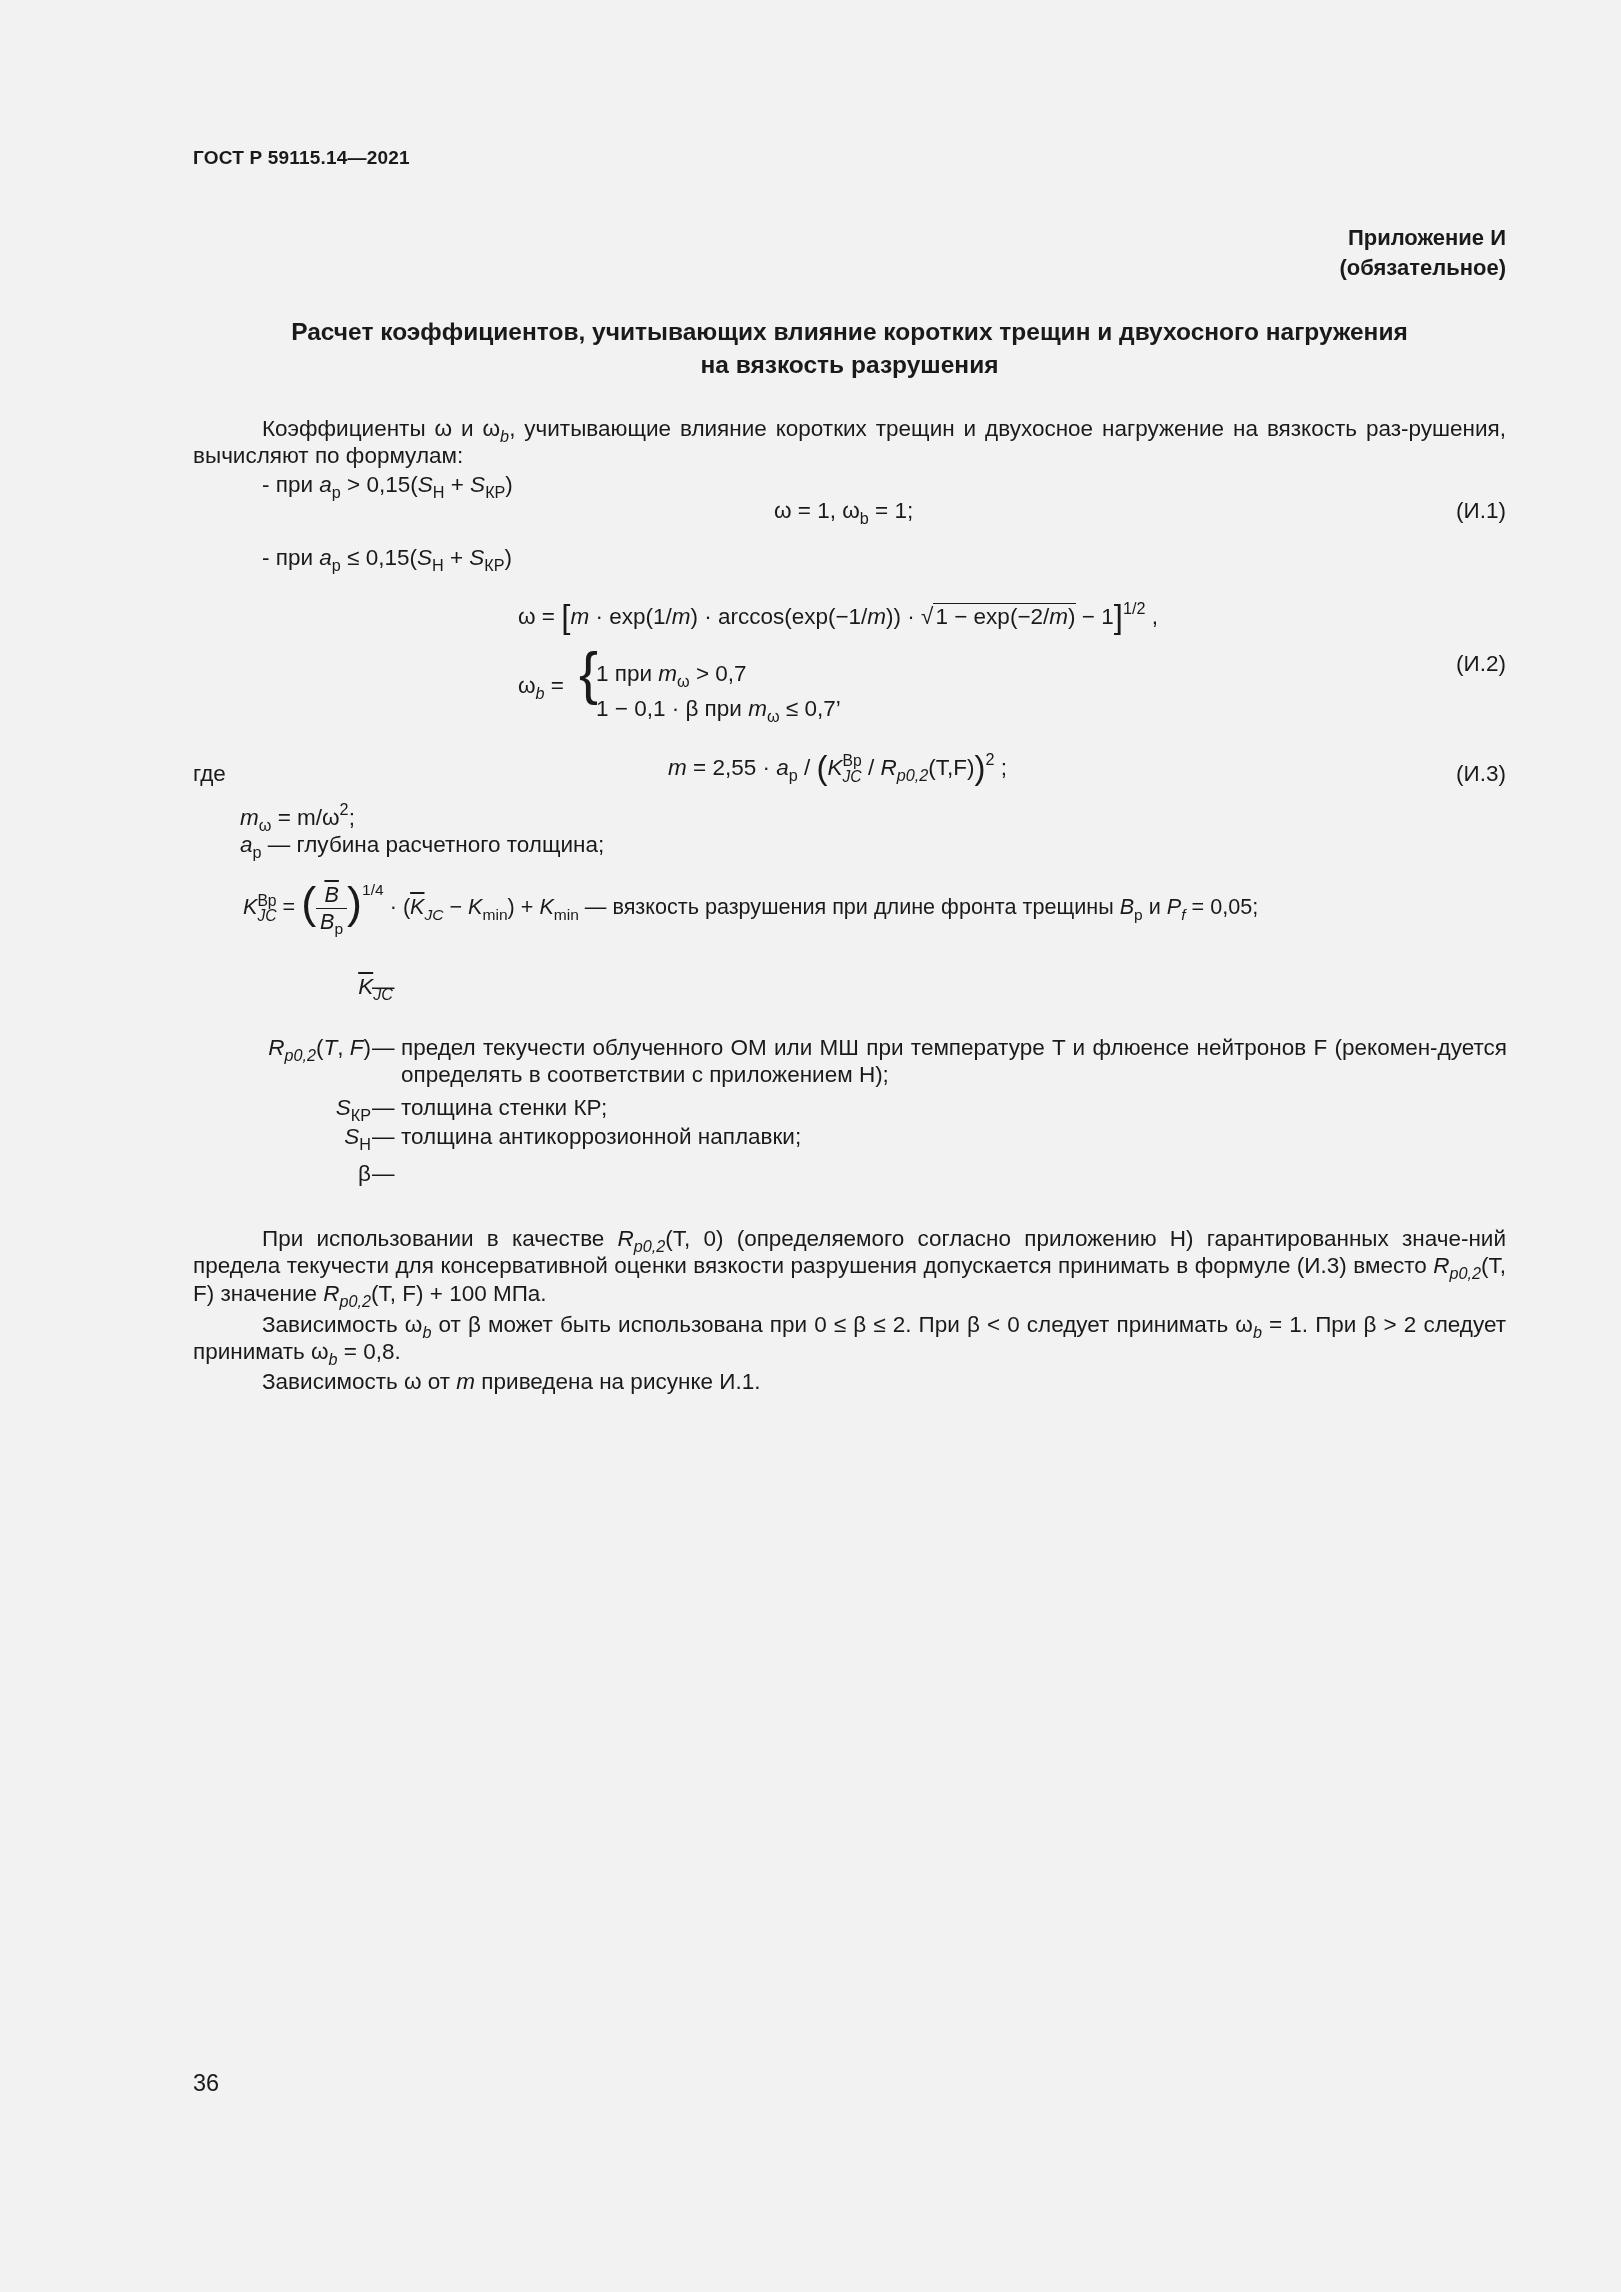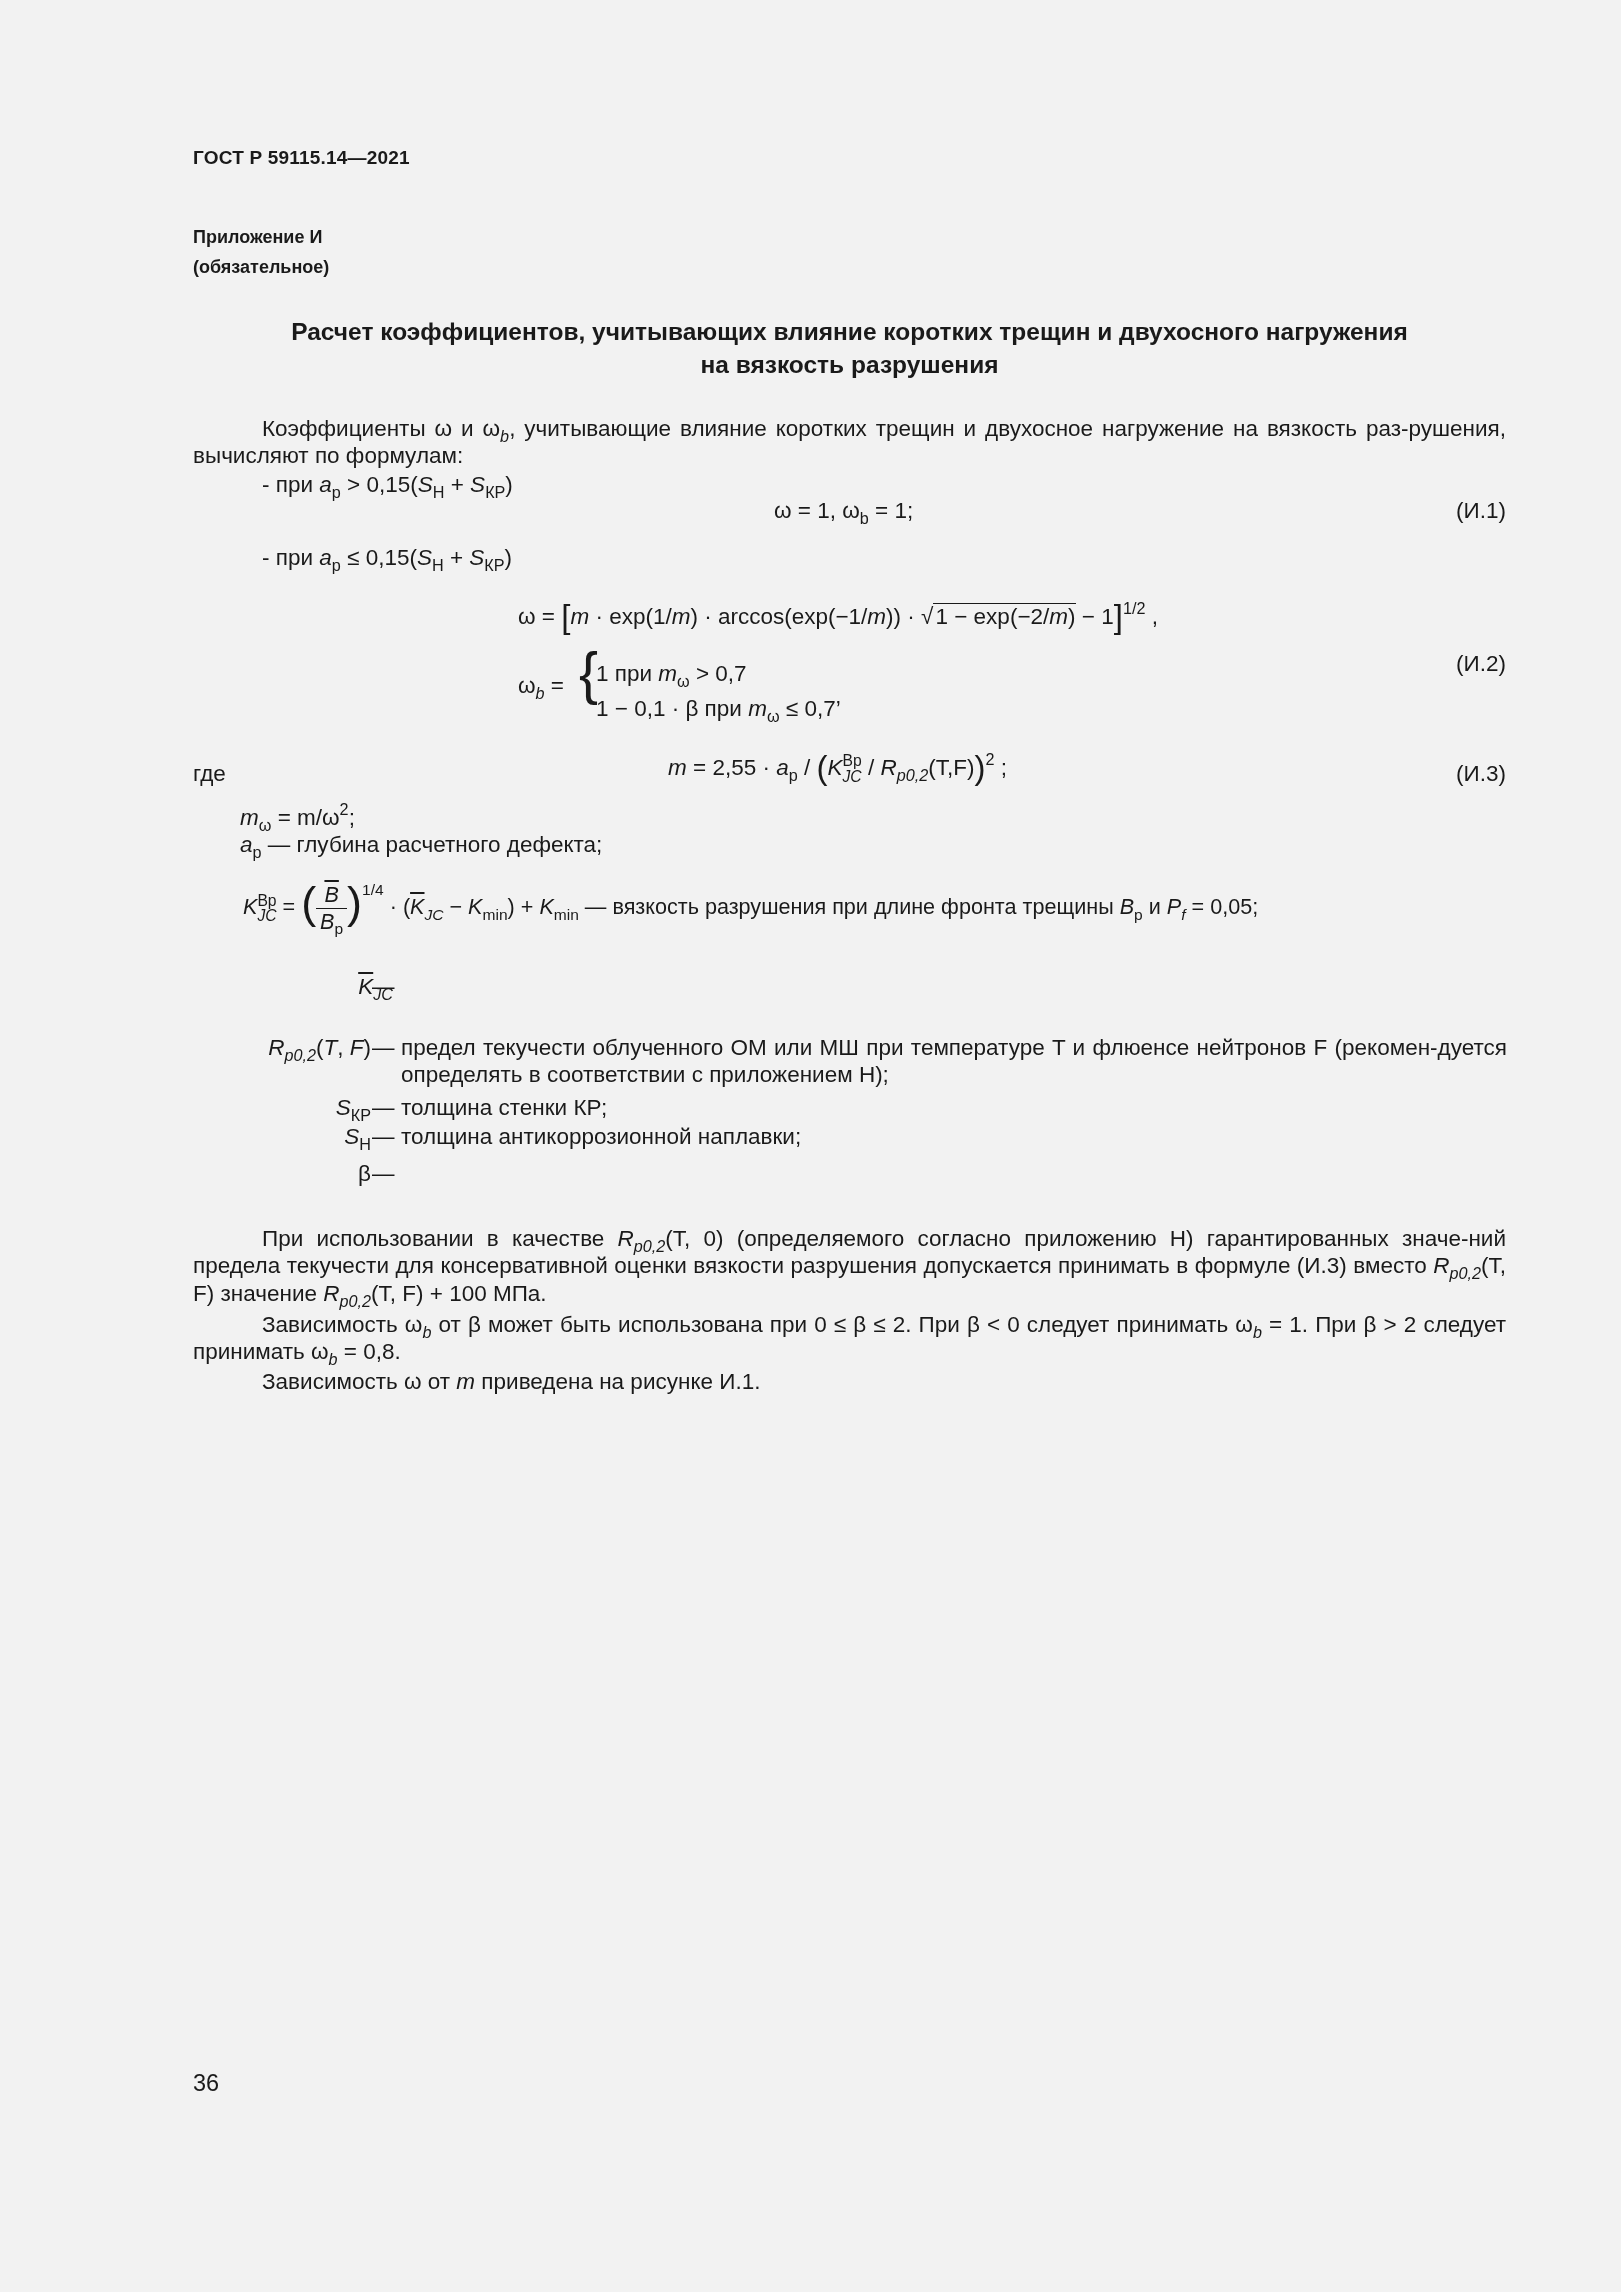--- a/index.html
+++ b/index.html
@@ -7,21 +7,21 @@
     width: 1621px; height: 2293px;
     background: #f2f2f2;
     color: #1a1a1a;
     font-family: "Liberation Sans", "DejaVu Sans", sans-serif;
     font-size: 22.5px;
     position: relative;
     overflow: hidden;
   }
   .abs { position: absolute; }
   .hdr { left: 193px; top: 147px; font-weight: bold; font-size: 19px; letter-spacing: 0.2px; }
-  .center { left: 193px; width: 1313px; text-align: left; font-weight: bold; font-size: 18px; line-height: 29px; }
+  .center { left: 193px; width: 1313px; text-align: right; font-weight: bold; font-size: 22px; line-height: 29px; }
   .title { left: 193px; width: 1313px; text-align: center; font-weight: bold; font-size: 24.5px; line-height: 32px; }
   .para { left: 193px; width: 1313px; line-height: 27.4px; text-align: justify; }
   .indent { text-indent: 69px; }
   .it { font-style: italic; }
   sub { font-size: 0.72em; vertical-align: -0.35em; line-height: 0; }
   sup { font-size: 0.72em; vertical-align: 0.6em; line-height: 0; }
   .formula { font-family: "Liberation Sans", sans-serif; font-size: 22.5px; white-space: nowrap; }
   .big { font-size: 33px; font-weight: 200; vertical-align: -3.9px; }
   .sqrt { border-top: 1.5px solid #1a1a1a; padding-left: 2px; }
   .brace { font-size: 57px; font-weight: 100; line-height: 1; vertical-align: middle; }
@@ -79,21 +79,21 @@
 <div class="abs formula" style="top:749px; left:668px;">
   <span class="it">m</span> = 2,55 · <span class="it">a</span><sub>р</sub> / <span class="big">(</span><span class="it">K</span><span style="display:inline-block; vertical-align:middle; line-height:15.7px; font-size:15.7px;"><span style="display:block;">Вр</span><span style="display:block;" class="it">JC</span></span> / <span class="it">R</span><sub class="it">p0,2</sub><span>(T,F)</span><span class="big">)</span><sup>2</sup> <span>;</span>
 </div>
 <div class="abs" style="top:761px; right:115px;">(И.3)</div>
 
 <div class="abs para" style="top:804px; left:240px;">
   <span class="it">m</span><sub>ω</sub> <span>= m/ω</span><sup>2</sup><span>;</span>
 </div>
 
 <div class="abs para" style="top:831px; left:240px;">
-  <span class="it">a</span><sub>р</sub><span> — глубина расчетного дефекта;</span>
+  <span class="it">a</span><sub>р</sub><span> — глубина расчетного толщина;</span>
 </div>
 
 <div class="abs formula" style="top:877px; left:243px; font-size:21.6px;">
   <span class="it">K</span><span style="display:inline-block; vertical-align:middle; line-height:15.7px; font-size:15.7px;"><span style="display:block;">Вр</span><span style="display:block;" class="it">JC</span></span> = <span class="big" style="font-size:45px;">(</span><span class="frac"><span class="num it over">B</span><span class="den"><span class="it">B</span><sub>р</sub></span></span><span class="big" style="font-size:45px;">)</span><sup style="vertical-align:1.2em;">1/4</sup><span> · (</span><span class="it over">K</span><sub class="it">JC</sub><span> − </span><span class="it">K</span><sub>min</sub><span>) + </span><span class="it">K</span><sub>min</sub><span> — вязкость разрушения при длине фронта трещины </span><span class="it">B</span><sub>р</sub><span> и </span><span class="it">P</span><sub class="it">f</sub><span> = 0,05;</span>
 </div>
 
 <div class="defrow" style="top:973px; height:55px;">
   <span class="defterm" style="right:1113px;"><span class="it over">K</span><sub class="it">JC</sub></span>
   <span class="dash">—</span>
 </div>

